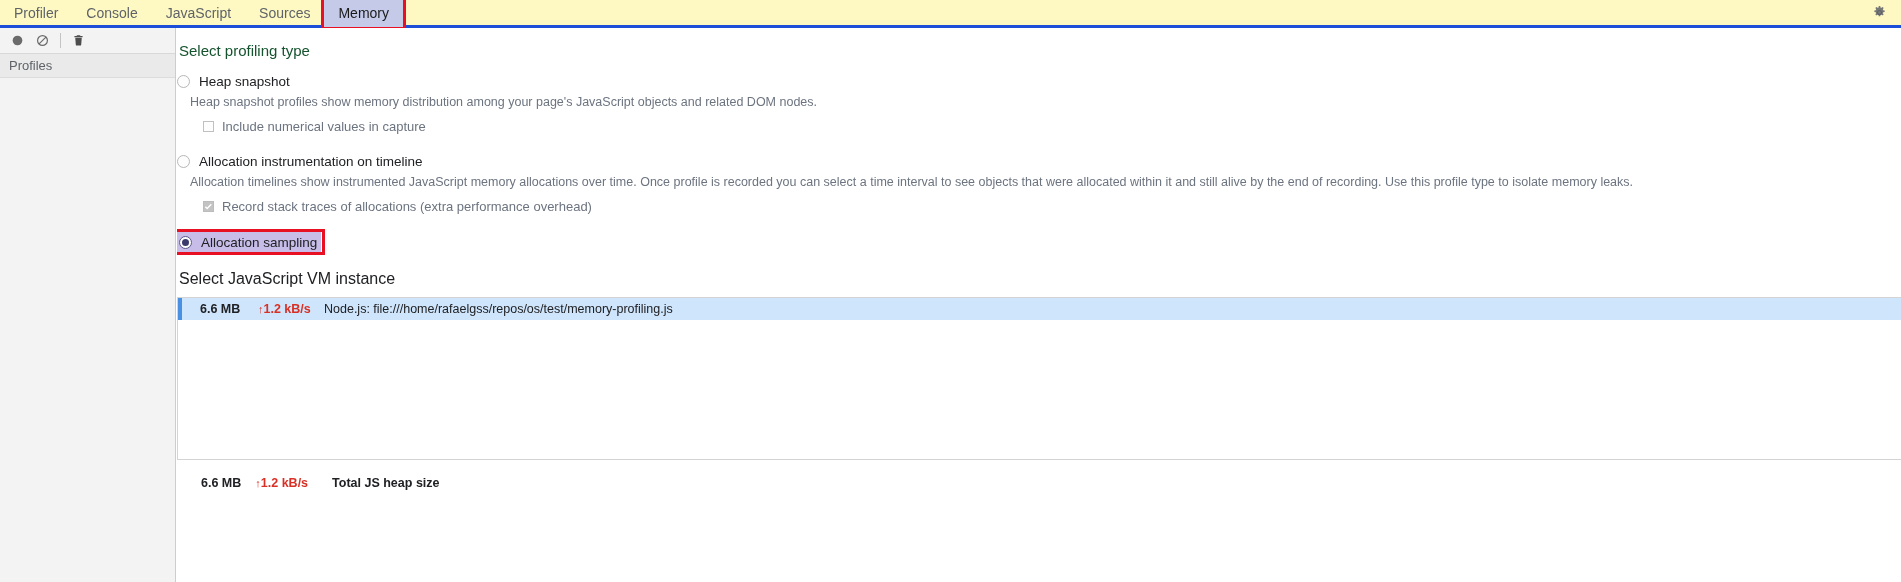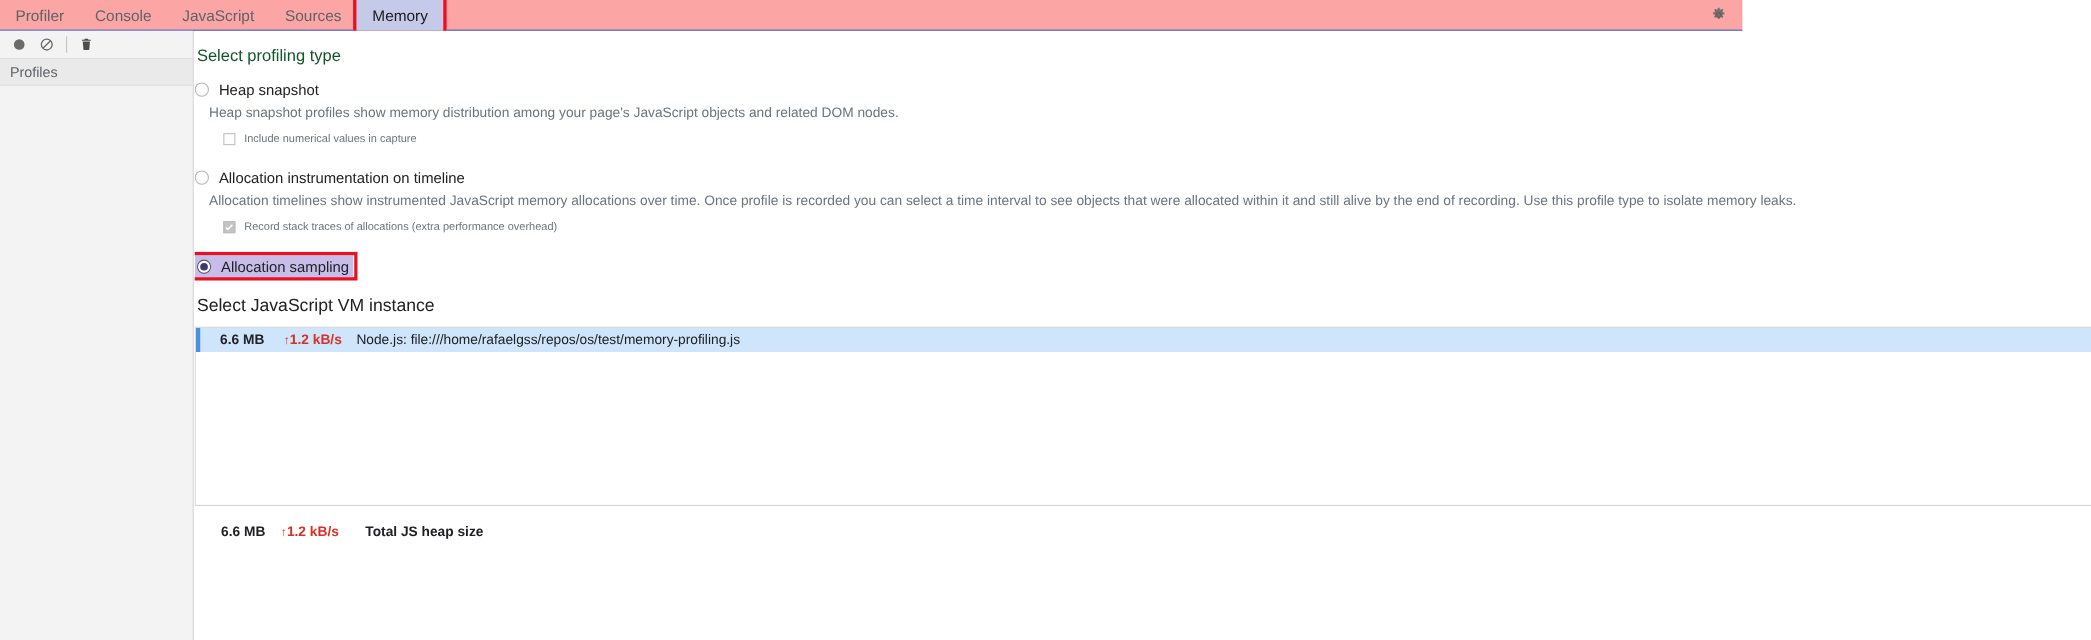--- a/index.html
+++ b/index.html
@@ -13,23 +13,23 @@
   #app {
     position: relative;
     width: 1901px; height: 582px;
     overflow: hidden;
     background: #ffffff;
   }
 
   
   .tabbar {
     position: absolute; left: 0; top: 0;
-    width: 1584px; height: 28px;
-    background: #fca5a5;
-    border-bottom: 1px solid #1d4ed8;
+    width: 1901px; height: 28px;
+    background: #fef9c3;
+    border-bottom: 3px solid #1d4ed8;
     display: flex; align-items: center;
   }
   .tab {
     height: 28px;
     padding: 0 14px;
     display: flex; align-items: center;
     font-size: 14px;
     color: #5f6368;
     white-space: nowrap;
     position: relative;
@@ -171,21 +171,21 @@
   .checkbox.checked {
     background: #c3c3c3;
     border-color: #bcbcbc;
   }
   .checkbox .tick {
     display: none;
     width: 9px; height: 9px;
   }
   .checkbox.checked .tick { display: block; }
   .check-label {
-    font-size: 10px;
+    font-size: 13px;
     color: #6c7480;
     white-space: nowrap;
   }
   .group { margin-bottom: 18px; }
 
   
   .vm-title {
     font-size: 16px;
     color: #202124;
     margin: 0 0 9px 2px;

